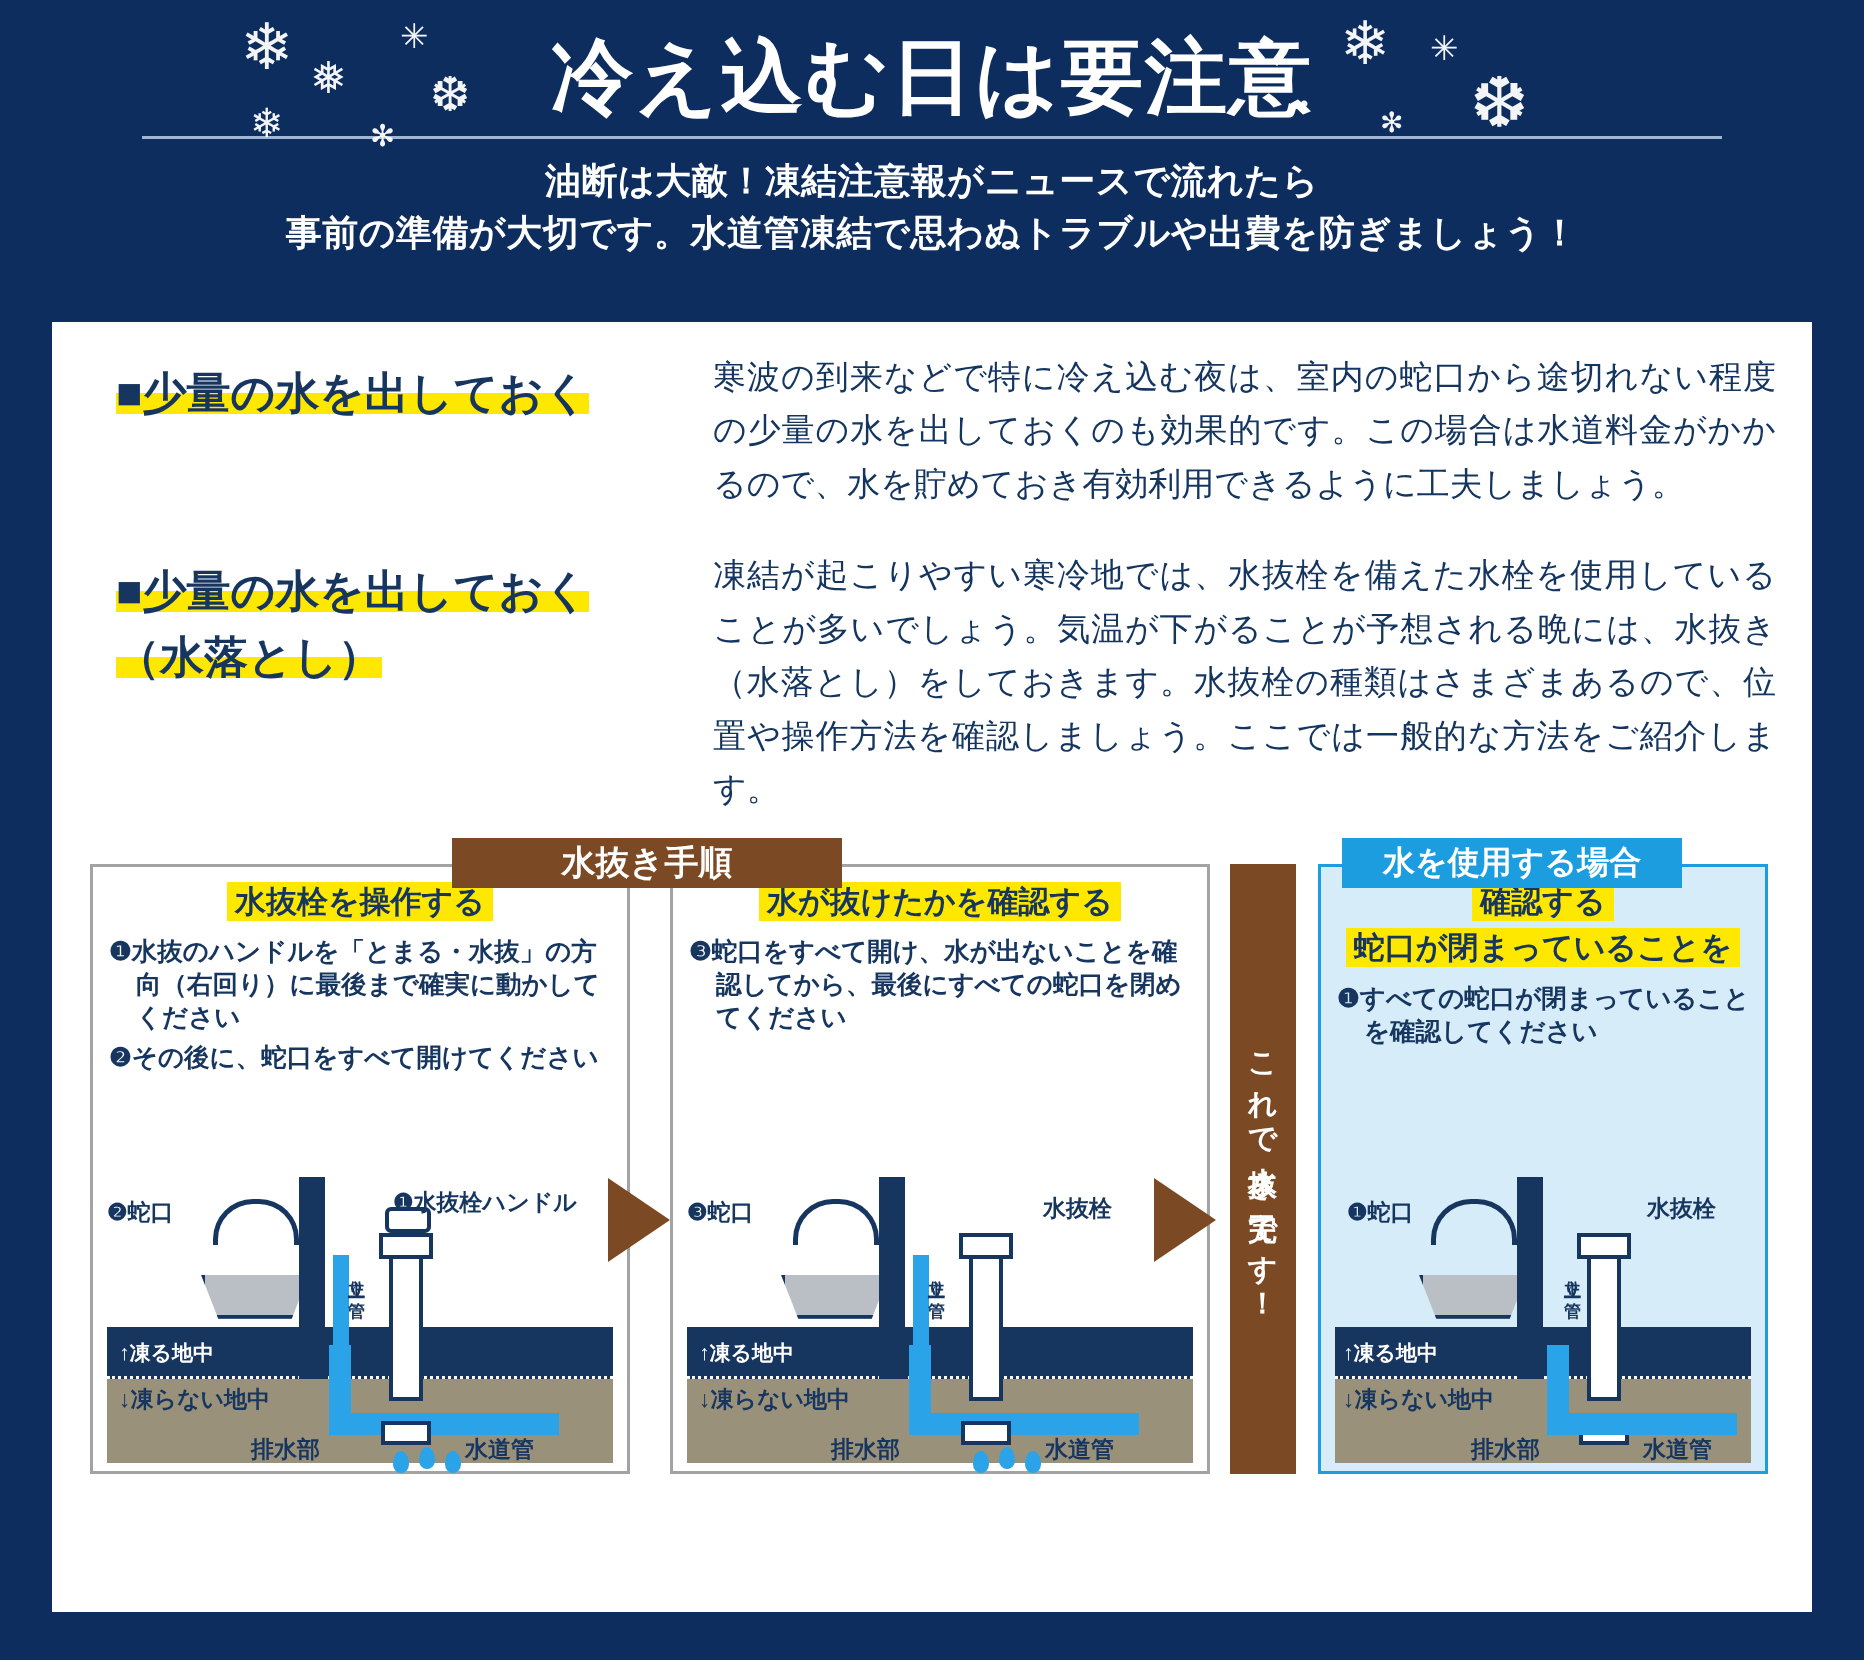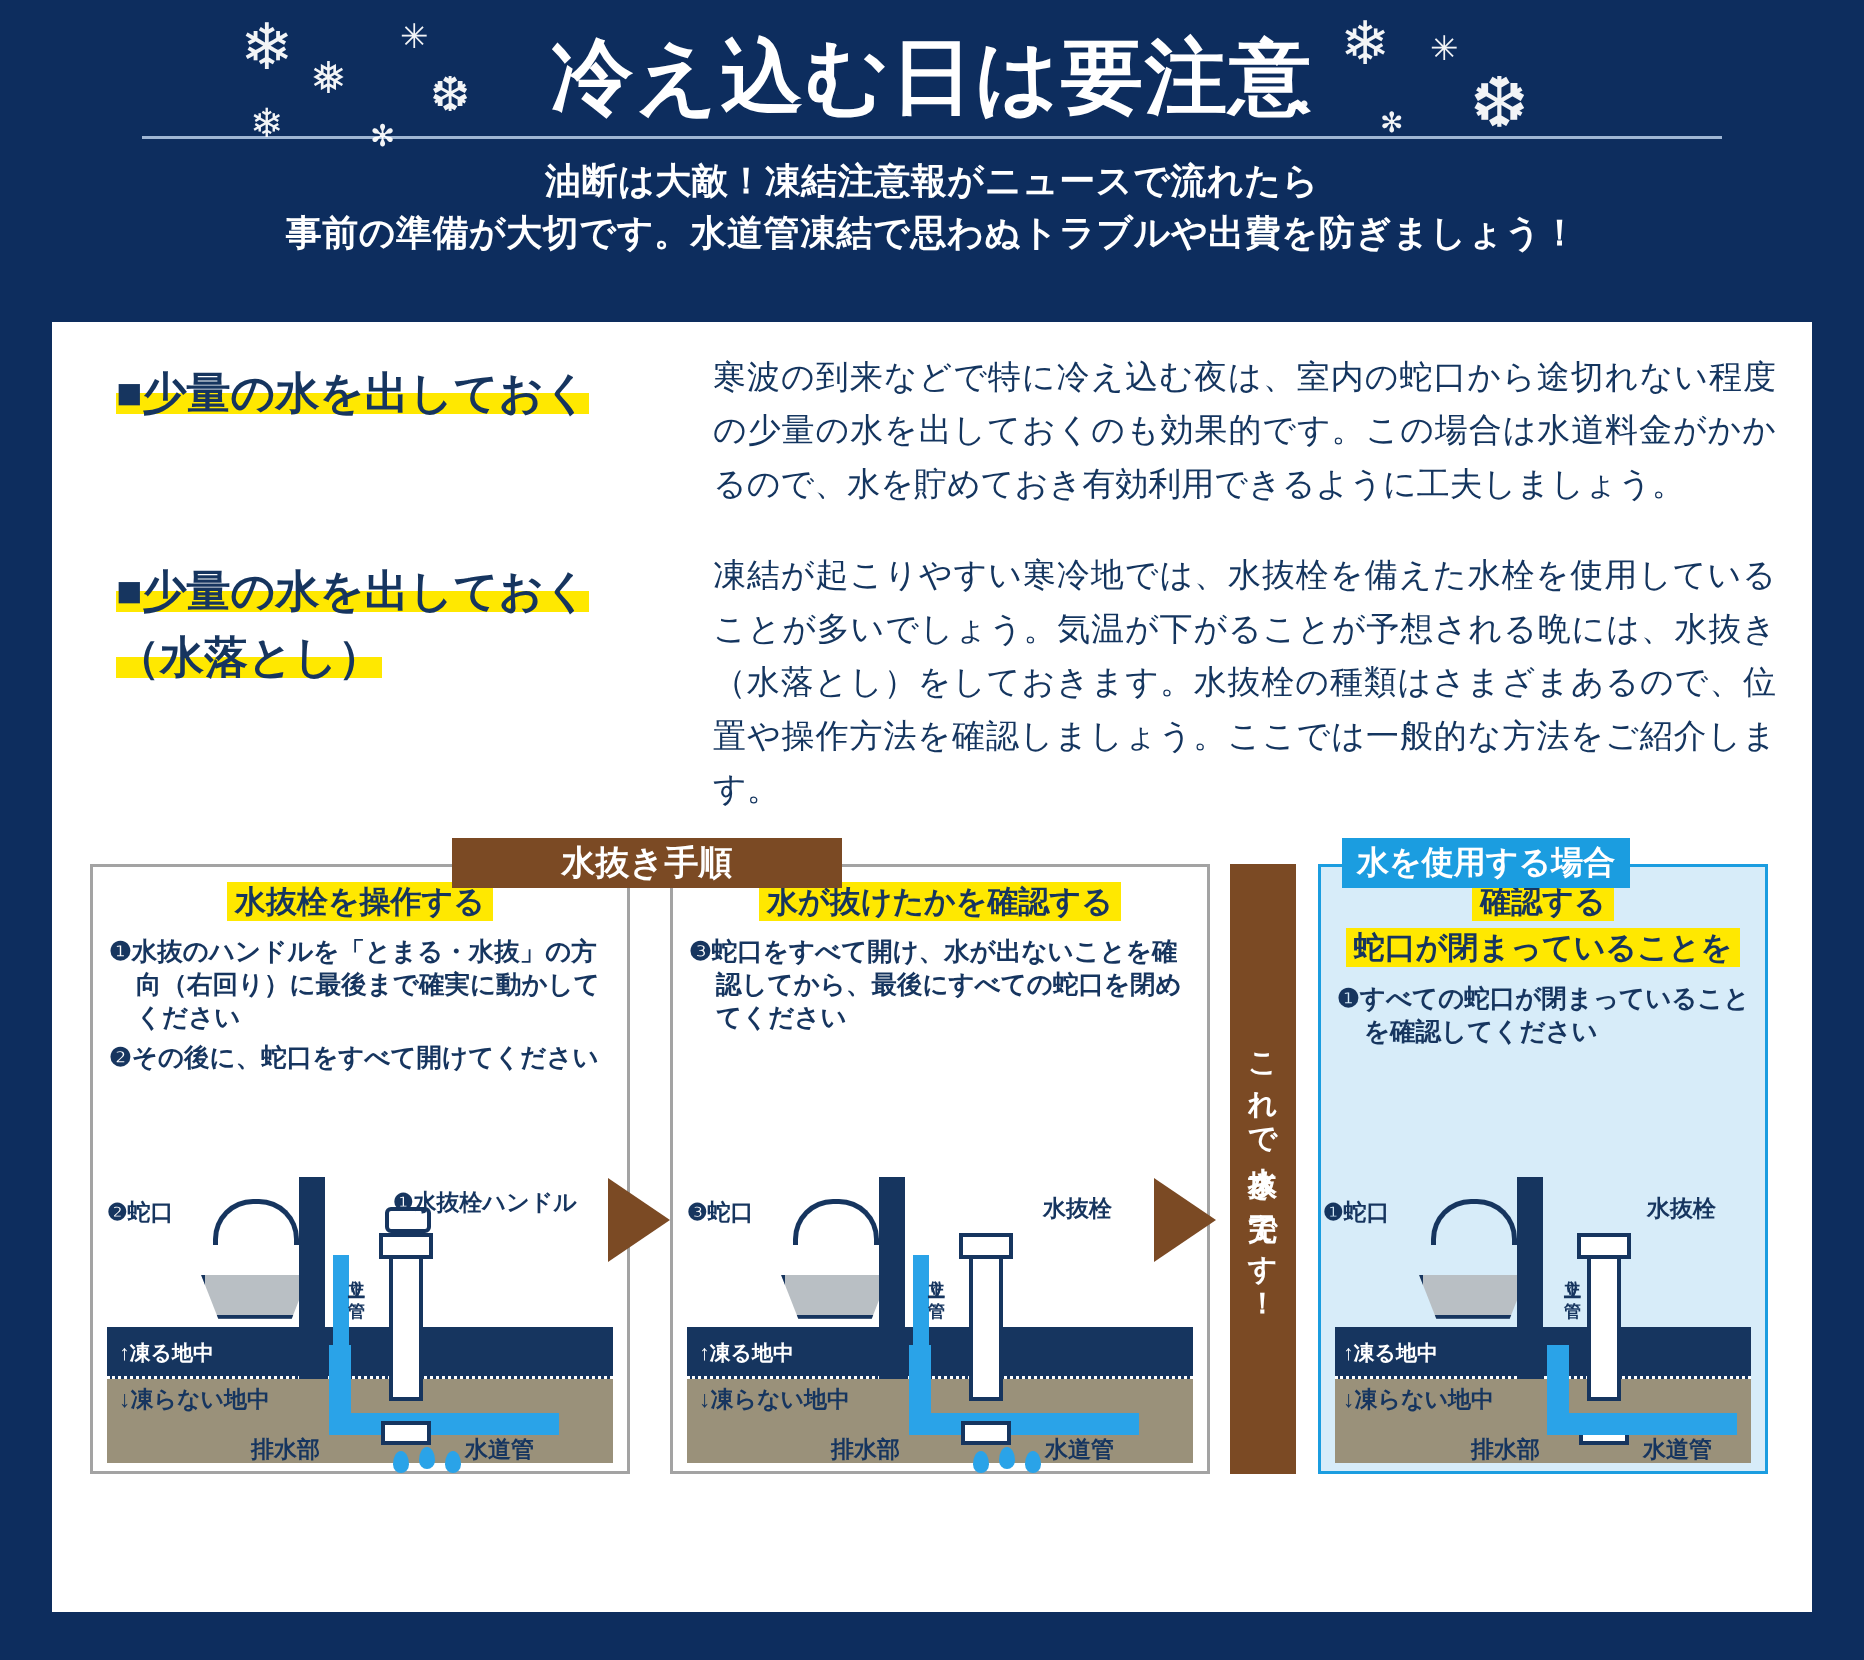--- a/index.html
+++ b/index.html
@@ -51,21 +51,21 @@
 
   
   .panels { position:relative; margin-top:22px; height:650px; }
 
   .ribbon {
     position:absolute; left:400px; top:0; width:390px; height:50px;
     background:#7b4a24; color:#fff; font-size:34px; font-weight:bold;
     display:flex; align-items:center; justify-content:center; z-index:5;
   }
   .ribbon-blue {
-    position:absolute; left:1290px; top:0; width:288px; height:50px;
+    position:absolute; left:1290px; top:0; width:340px; height:50px;
     background:#1b9de0; color:#fff; font-size:32px; font-weight:bold;
     display:flex; align-items:center; justify-content:center; z-index:5;
   }
 
   .box {
     position:absolute; top:26px; border:3px solid #a3a3a3; background:#fff;
   }
   .box1 { left:38px; width:540px; height:610px; }
   .box2 { left:618px; width:540px; height:610px; }
   .box3 { left:1266px; width:450px; height:610px; border-color:#1b9de0; background:#ffffff; }
@@ -267,21 +267,21 @@
 
           <div class="faucet" style="left:110px;top:28px;"></div>
           <div class="basin" style="left:98px;top:104px;"></div>
           <div class="riser" style="left:196px;top:6px;height:202px;"></div>
           <div class="stand" style="left:266px;top:74px;height:156px;"></div>
           <div class="capwhite" style="left:256px;top:62px;width:54px;height:26px;"></div>
           <div class="capwhite" style="left:258px;bottom:26px;width:50px;height:24px;"></div>
           <div class="pipe-h" style="left:226px;bottom:36px;width:190px;"></div>
           <div class="pipe-v" style="left:226px;bottom:36px;height:90px;"></div>
 
-          <div class="lbl" style="left:2px;top:26px;">❶蛇口</div>
+          <div class="lbl" style="left:26px;top:26px;">❶蛇口</div>
           <div class="lbl" style="left:326px;top:22px;">水抜栓</div>
           <div class="lbl-sm vlabel" style="left:240px;top:96px;">立上り管</div>
           <div class="lbl-w" style="left:22px;bottom:104px;">↑凍る地中</div>
           <div class="lbl" style="left:22px;bottom:56px;">↓凍らない地中</div>
           <div class="lbl" style="left:150px;bottom:6px;">排水部</div>
           <div class="lbl" style="left:322px;bottom:6px;">水道管</div>
         </div>
       </div>
 
     </div>

